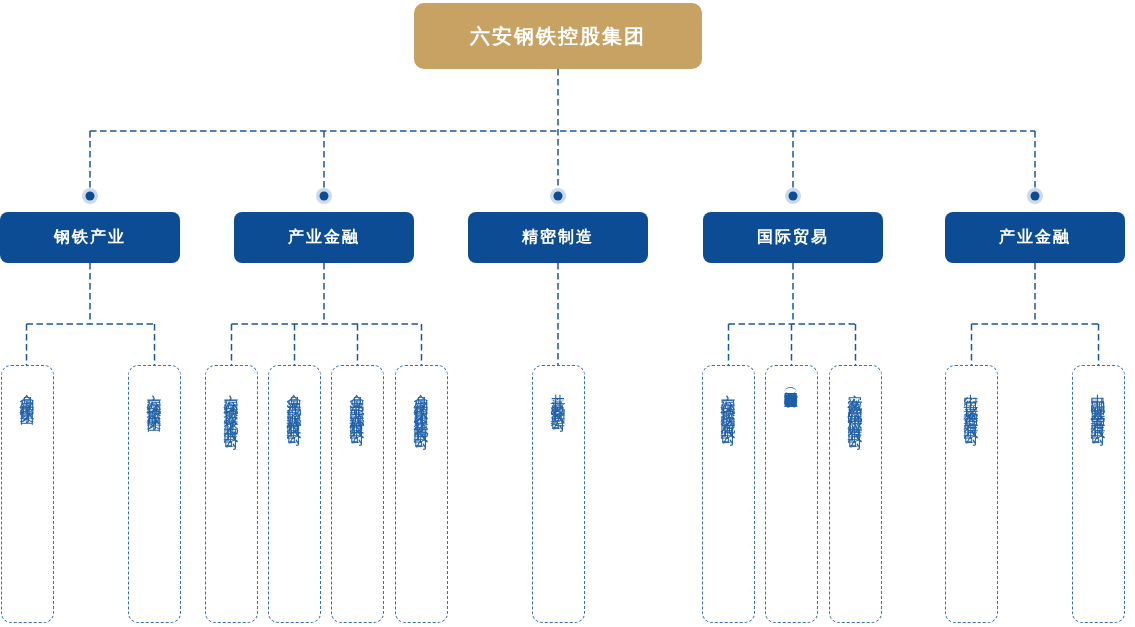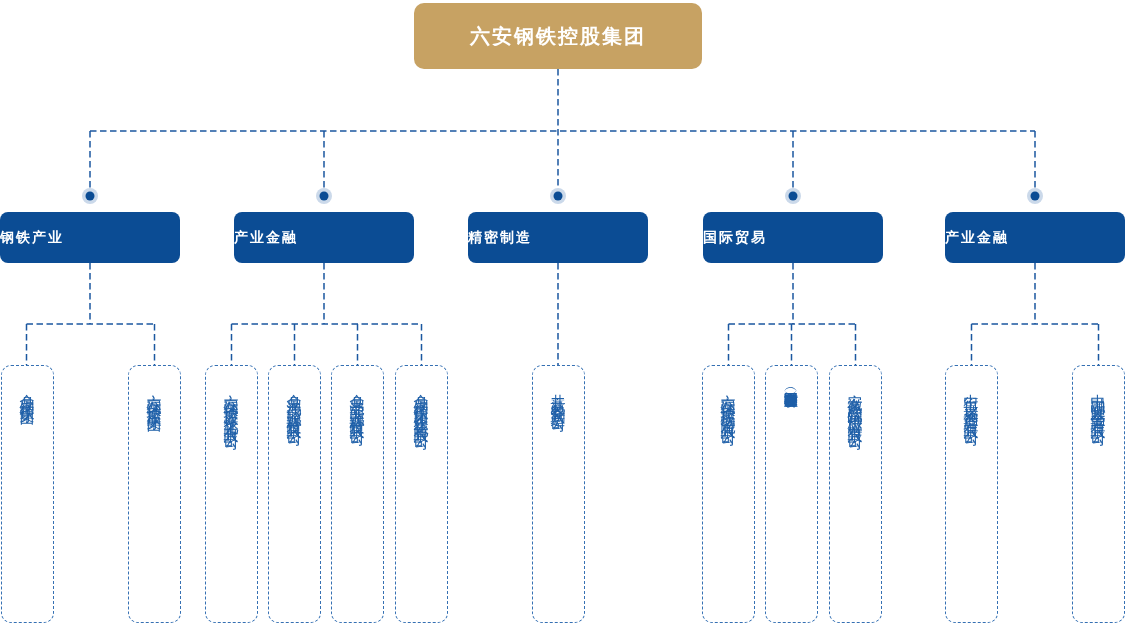--- a/index.html
+++ b/index.html
@@ -14,22 +14,22 @@
 
   .root-node{
     position:absolute;left:414px;top:3px;width:288px;height:66px;
     background:#C7A263;border-radius:10px;
     display:flex;align-items:center;justify-content:center;
     color:#ffffff;font-size:20px;font-weight:bold;letter-spacing:2px;
   }
   .branch-node{
     position:absolute;top:212px;width:180px;height:51px;
     background:#0B4C94;border-radius:8px;
-    display:flex;align-items:center;justify-content:flex-start;
-    color:#ffffff;font-size:14px;font-weight:bold;letter-spacing:2px;
+    display:flex;align-items:center;justify-content:center;
+    color:#ffffff;font-size:16px;font-weight:bold;letter-spacing:2px;
   }
   .b1{left:0px}.b2{left:234px}.b3{left:468px}.b4{left:703px}.b5{left:945px}
 
   .child-node{
     position:absolute;top:365px;width:53px;height:258px;
     border:1px dashed #3570B3;border-radius:10px;
     box-sizing:border-box;
     display:flex;justify-content:center;align-items:flex-start;
     padding-top:16px;
     color:#1E5FA8;font-size:15px;background:#ffffff;

